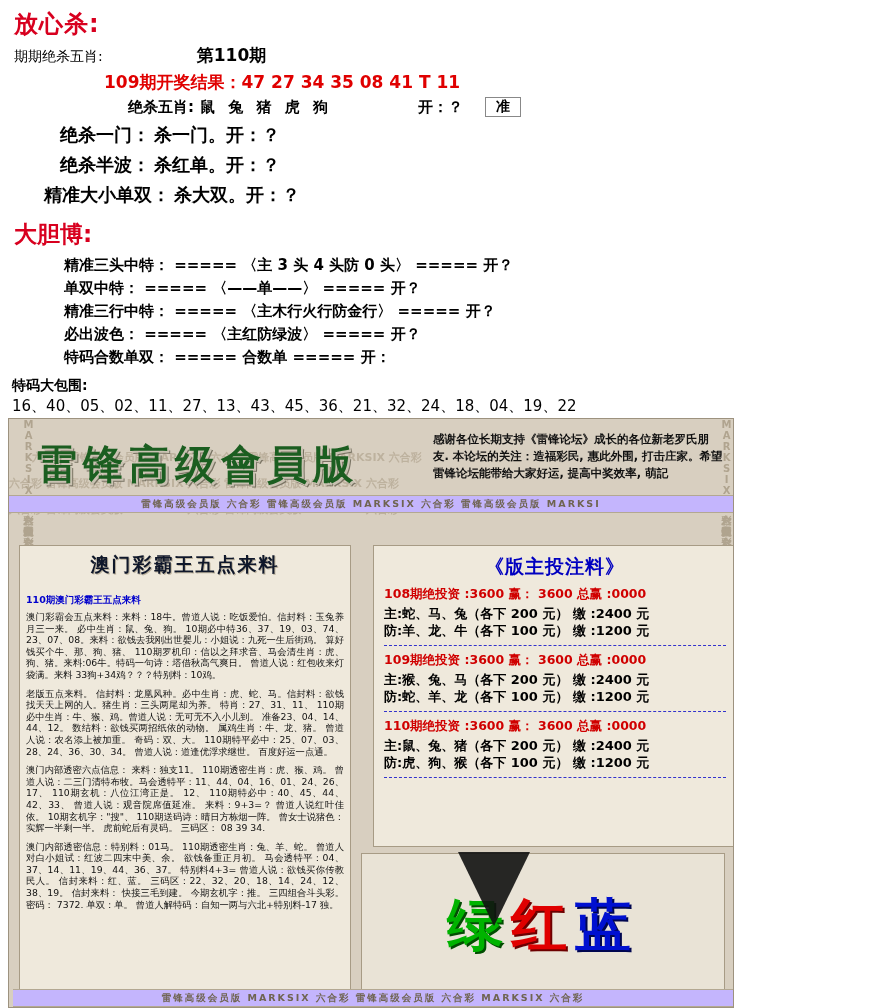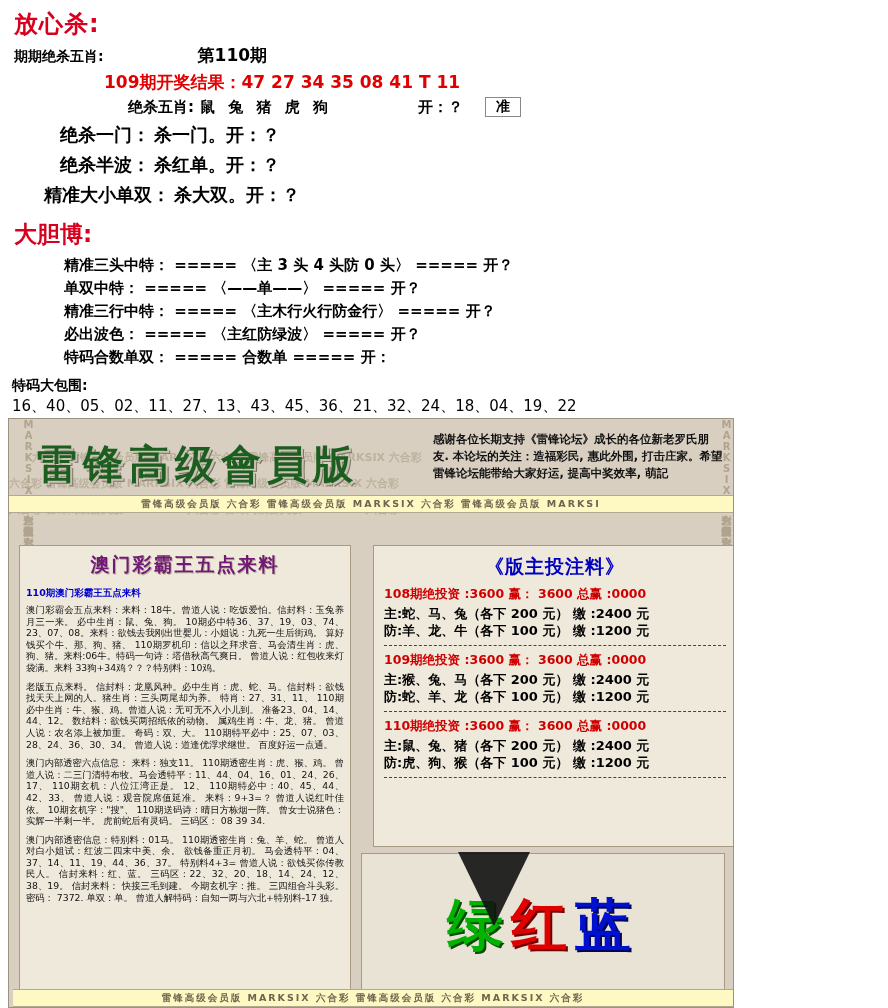--- a/index.html
+++ b/index.html
@@ -13,21 +13,21 @@
   .page{position:relative;width:823px;height:1008px;}
 
   
   .top{padding:6px 8px 0 8px;}
   .h-red{
     color:#d8001f;font-size:24px;font-weight:bold;
     letter-spacing:1px;margin:2px 0 4px 6px;
   }
 
   .line2{margin:2px 0 0 6px;display:flex;align-items:baseline;}
-  .line2 .a{font-size:14px;font-weight:bold;color:#000;}
+  .line2 .a{font-size:14px;font-weight:normal;color:#000;}
   .line2 .b{font-size:17px;font-weight:bold;color:#000;margin-left:94px;}
 
   .result{
     margin:4px 0 2px 96px;font-size:17px;font-weight:bold;color:#e00000;
     letter-spacing:0px;
   }
   .killrow{margin:3px 0 0 120px;font-size:15px;font-weight:bold;display:flex;align-items:center;}
   .killrow .zodiacs{margin-left:6px;letter-spacing:4px;}
   .killrow .kaibox{margin-left:86px;}
   .killrow .zhun{margin-left:22px;border:1px solid #888;padding:0 10px;font-size:14px;}
@@ -67,34 +67,34 @@
     color:#1b5e20;
     text-shadow:2px 2px 0 #c9c2b2, 3px 3px 0 #7a7464;
     letter-spacing:6px;
   }
   .head-text{
     position:absolute;left:424px;top:12px;width:290px;
     font-size:11.5px;line-height:17px;color:#111;font-weight:bold;
   }
   .strip{
     position:absolute;left:0;right:0;height:16px;
-    background:#fef9c3;border-top:1px solid #b3a892;border-bottom:1px solid #b3a892;
+    background:#c4b5fd;border-top:1px solid #b3a892;border-bottom:1px solid #b3a892;
     font-size:9.5px;color:#6f6451;letter-spacing:2px;line-height:16px;
     text-align:center;font-weight:bold;white-space:nowrap;overflow:hidden;
   }
   .panel{
     position:absolute;background:#efe9dc;border:1px solid #a79b85;
   }
   .p-left{left:10px;top:126px;width:330px;height:452px;}
   .p-right-top{left:364px;top:126px;width:362px;height:300px;}
   .p-right-bot{left:352px;top:434px;width:362px;height:144px;background:#e9e3d6;}
 
   .pl-title{
-    text-align:center;font-size:19px;font-weight:bold;color:#701a75;
-    margin:6px 0 9px 0;letter-spacing:2px;
+    text-align:center;font-size:19px;font-weight:bold;color:#0f172a;
+    margin:6px 0 16px 0;letter-spacing:2px;
     text-shadow:1px 1px 0 #bdb39e;
   }
   .pl-sub{font-size:9.5px;color:#0000cc;margin:0 0 4px 6px;font-weight:bold;}
   .pl-body{font-size:9.3px;line-height:11.6px;color:#111;padding:0 6px;text-align:justify;}
   .pl-body p{margin:0 0 7px 0;}
 
   .pr-title{
     text-align:center;font-size:19px;font-weight:bold;color:#0000c0;
     margin:8px 0 6px 0;letter-spacing:1px;
   }

